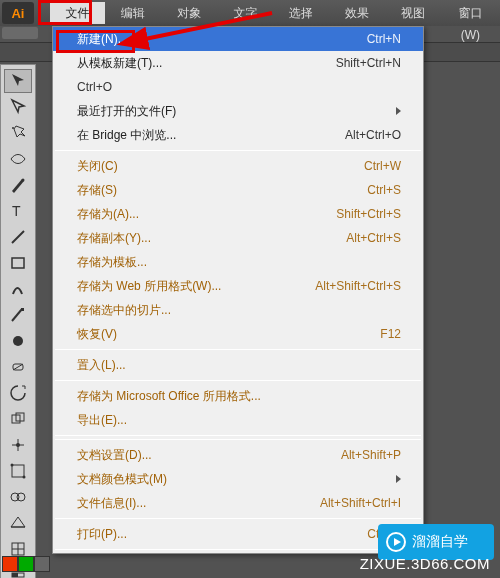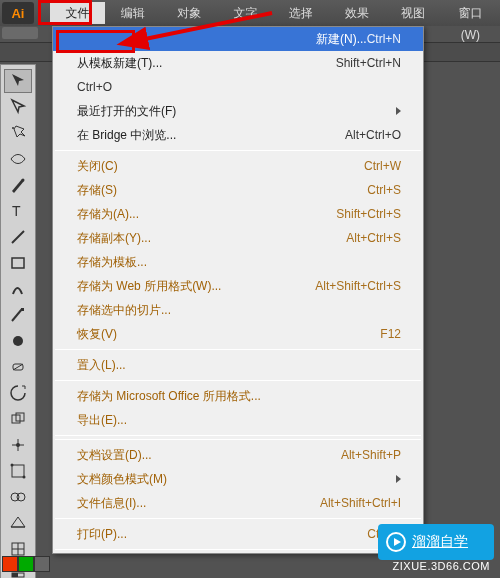--- a/index.html
+++ b/index.html
@@ -15,29 +15,29 @@
   .control-tab { position:absolute; top:27px; left:2px; width:36px; height:12px; background:#6a6a6a; border-radius:2px; }
   .doc-tab-area { position:absolute; top:42px; left:0; right:0; height:20px; background:#4c4c4c; border-top:1px solid #333; border-bottom:1px solid #333;}
   .tools { position: absolute; top: 64px; left: 0; width: 36px; background: #d2d2d2; border: 1px solid #888; display: flex; flex-direction: column; align-items: center; padding-top: 4px; }
   .tool { width: 28px; height: 24px; display:flex; align-items:center; justify-content:center; margin-bottom:2px; color:#444; }
   .tool.sel { background:#bbb; border:1px solid #777; }
   .swatches { position:absolute; left:2px; bottom:6px; display:flex; gap:0;}
   .swatch { width:16px; height:16px; border:1px solid #333;}
   .menu-panel { position: absolute; top: 26px; left: 52px; width: 372px; background: #f0f0f0; border: 1px solid #8a8a8a; box-shadow: 2px 2px 5px rgba(0,0,0,.4); }
   .row { display: flex; align-items: center; height: 24px; padding: 0 22px 0 24px; font-size: 12px; color: #a16207; }
   .row.enabled { color: #222; }
-  .row.highlight { background: #3874d6; color: #fff; text-align: right; }
+  .row.highlight { background: #3874d6; color: #fff; }
   .row .lbl { flex: 1; white-space: nowrap; }
   .row .sc  { color: inherit; opacity:.9; }
   .row .submenu-arrow { width: 0; height: 0; border-top:4px solid transparent;border-bottom:4px solid transparent;border-left:5px solid #555; margin-left:auto;}
   .sep { height: 1px; margin: 3px 2px; background: #c7c7c7; border-bottom:1px solid #fff; }
-  .watermark-badge { position:absolute; right:6px; bottom:18px; width:116px; height:36px; background:#12a2e2; border-radius:4px; display:flex; align-items:center; color:#fff; font-size:14px; gap:6px; padding-left:8px;text-decoration:underline;}
+  .watermark-badge { position:absolute; right:6px; bottom:18px; width:116px; height:36px; background:#12a2e2; border-radius:4px; display:flex; align-items:center; color:#fff; font-size:14px; gap:6px; padding-left:8px;}
   .watermark-badge .play { width:20px;height:20px;border:2px solid #fff;border-radius:50%; display:flex;align-items:center;justify-content:center;}
   .watermark-badge .play::after{content:"";border-left:7px solid #fff;border-top:4px solid transparent;border-bottom:4px solid transparent;margin-left:2px;}
-  .watermark-sub { position:absolute; right:10px; bottom:6px; font-size:11px; color:#fff; letter-spacing:.5px; }
+  .watermark-sub { position:absolute; right:10px; bottom:6px; font-size:15px; color:#fff; letter-spacing:.5px; }
 </style>
 </head>
 <body>
 
 <div class="menubar">
   <div class="app-logo">Ai</div>
   <div id="menubar-items" style="display: flex;">
       <div class="menuitem active">文件(F)</div>
       <div class="menuitem">编辑(E)</div>
       <div class="menuitem">对象(O)</div>

